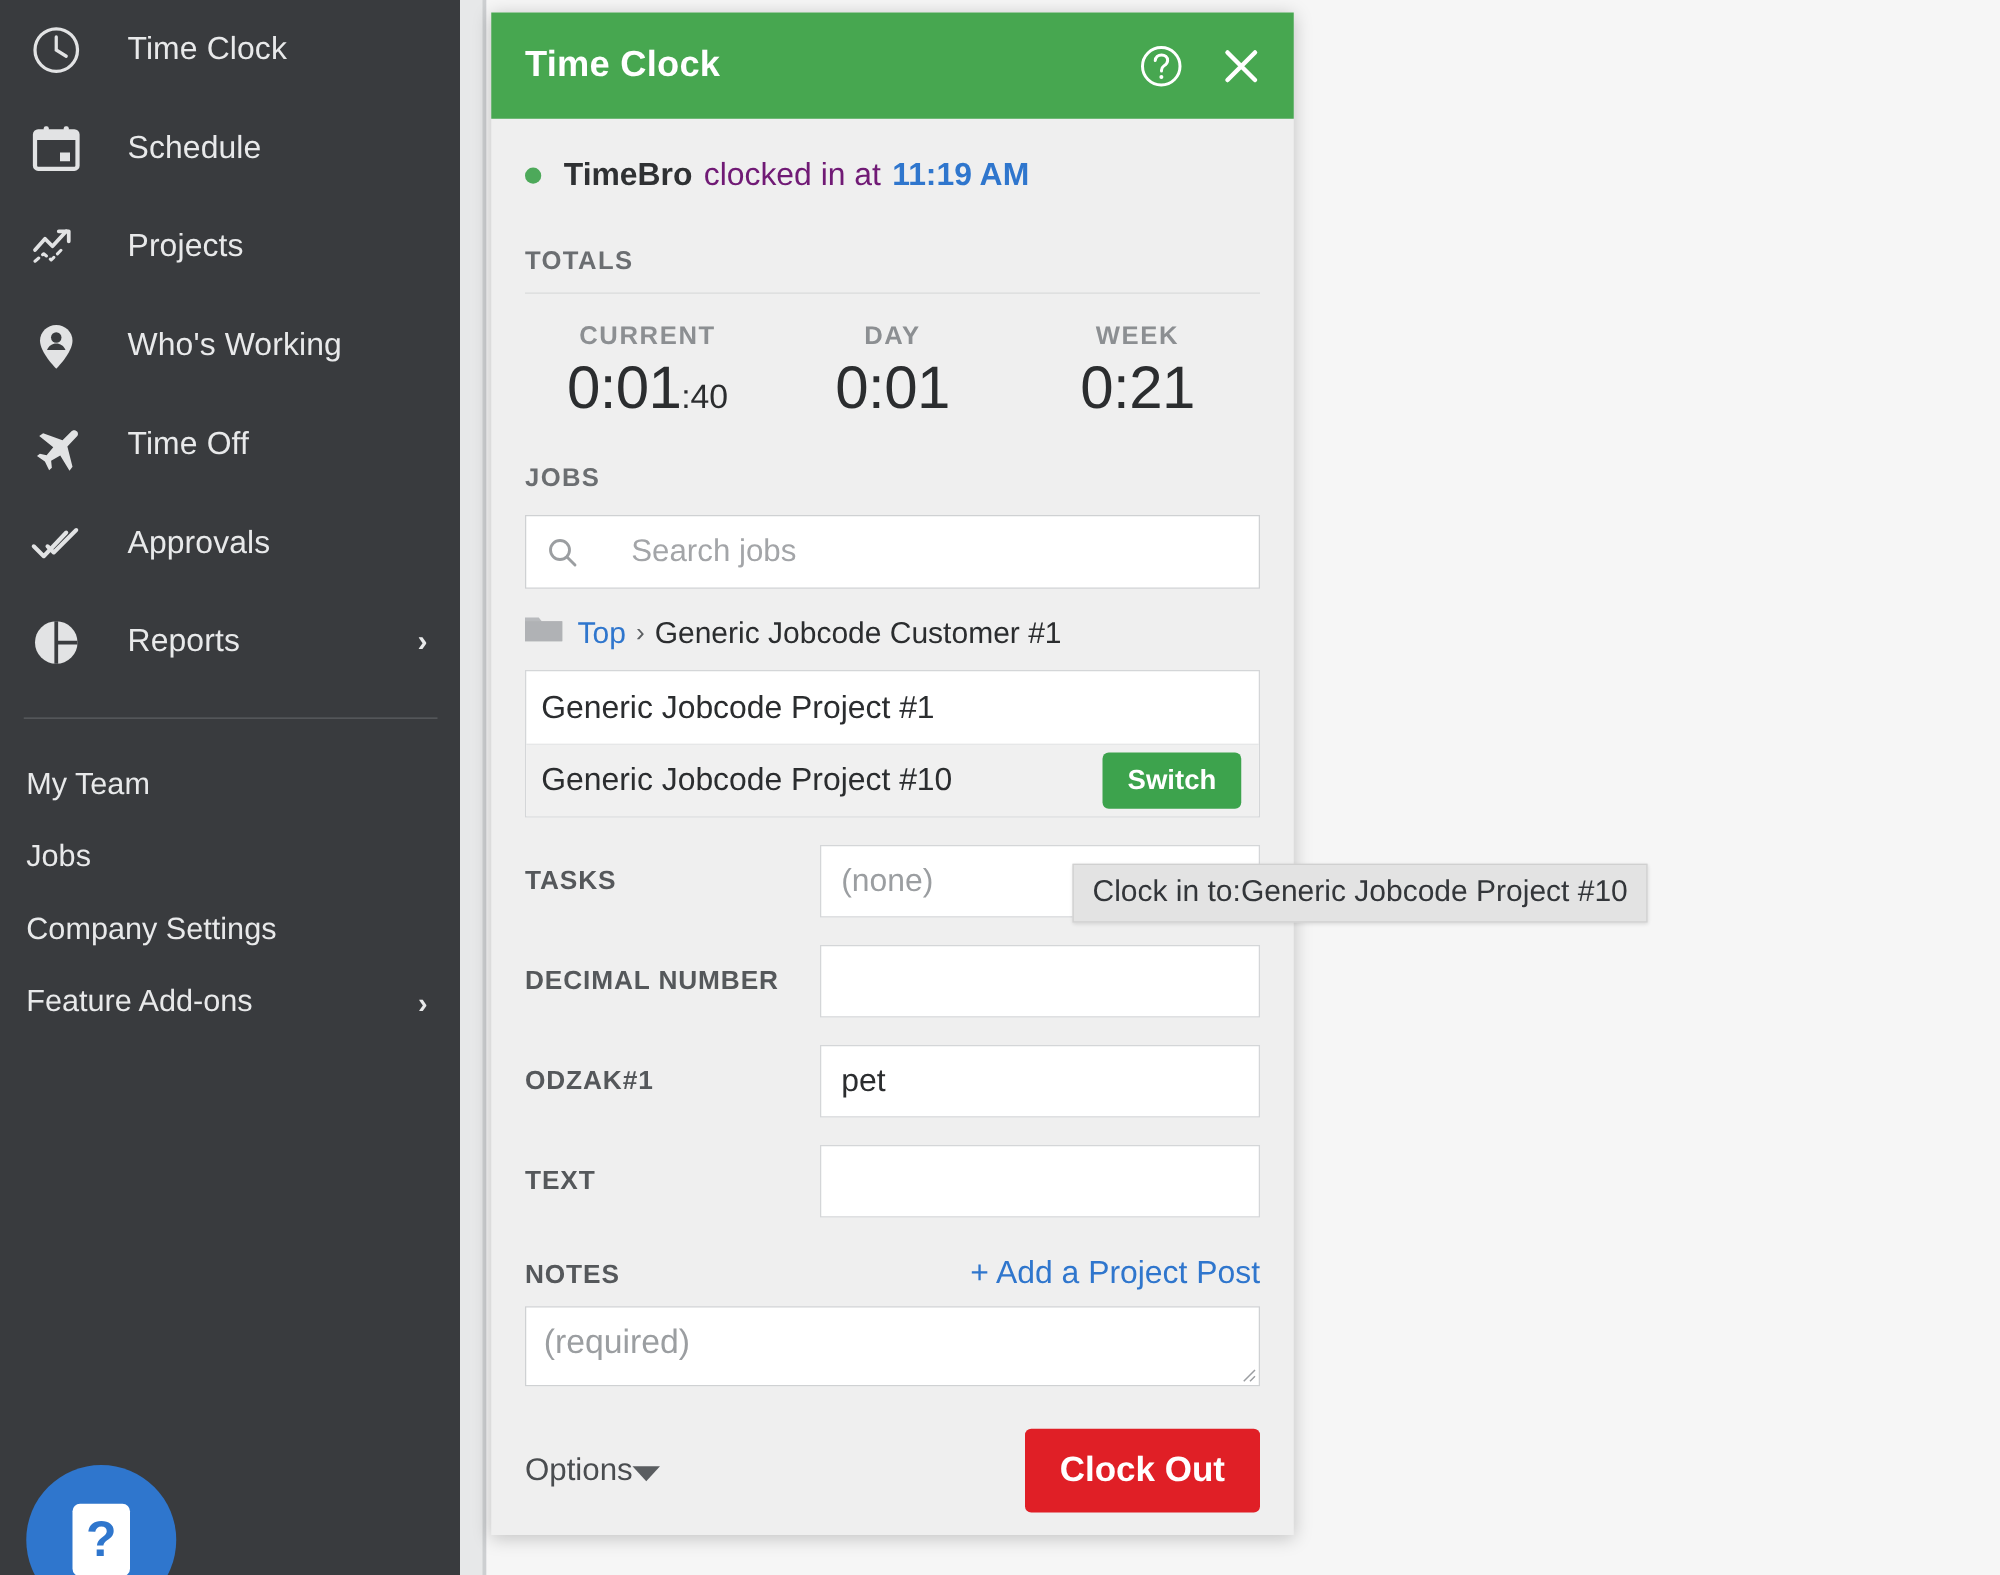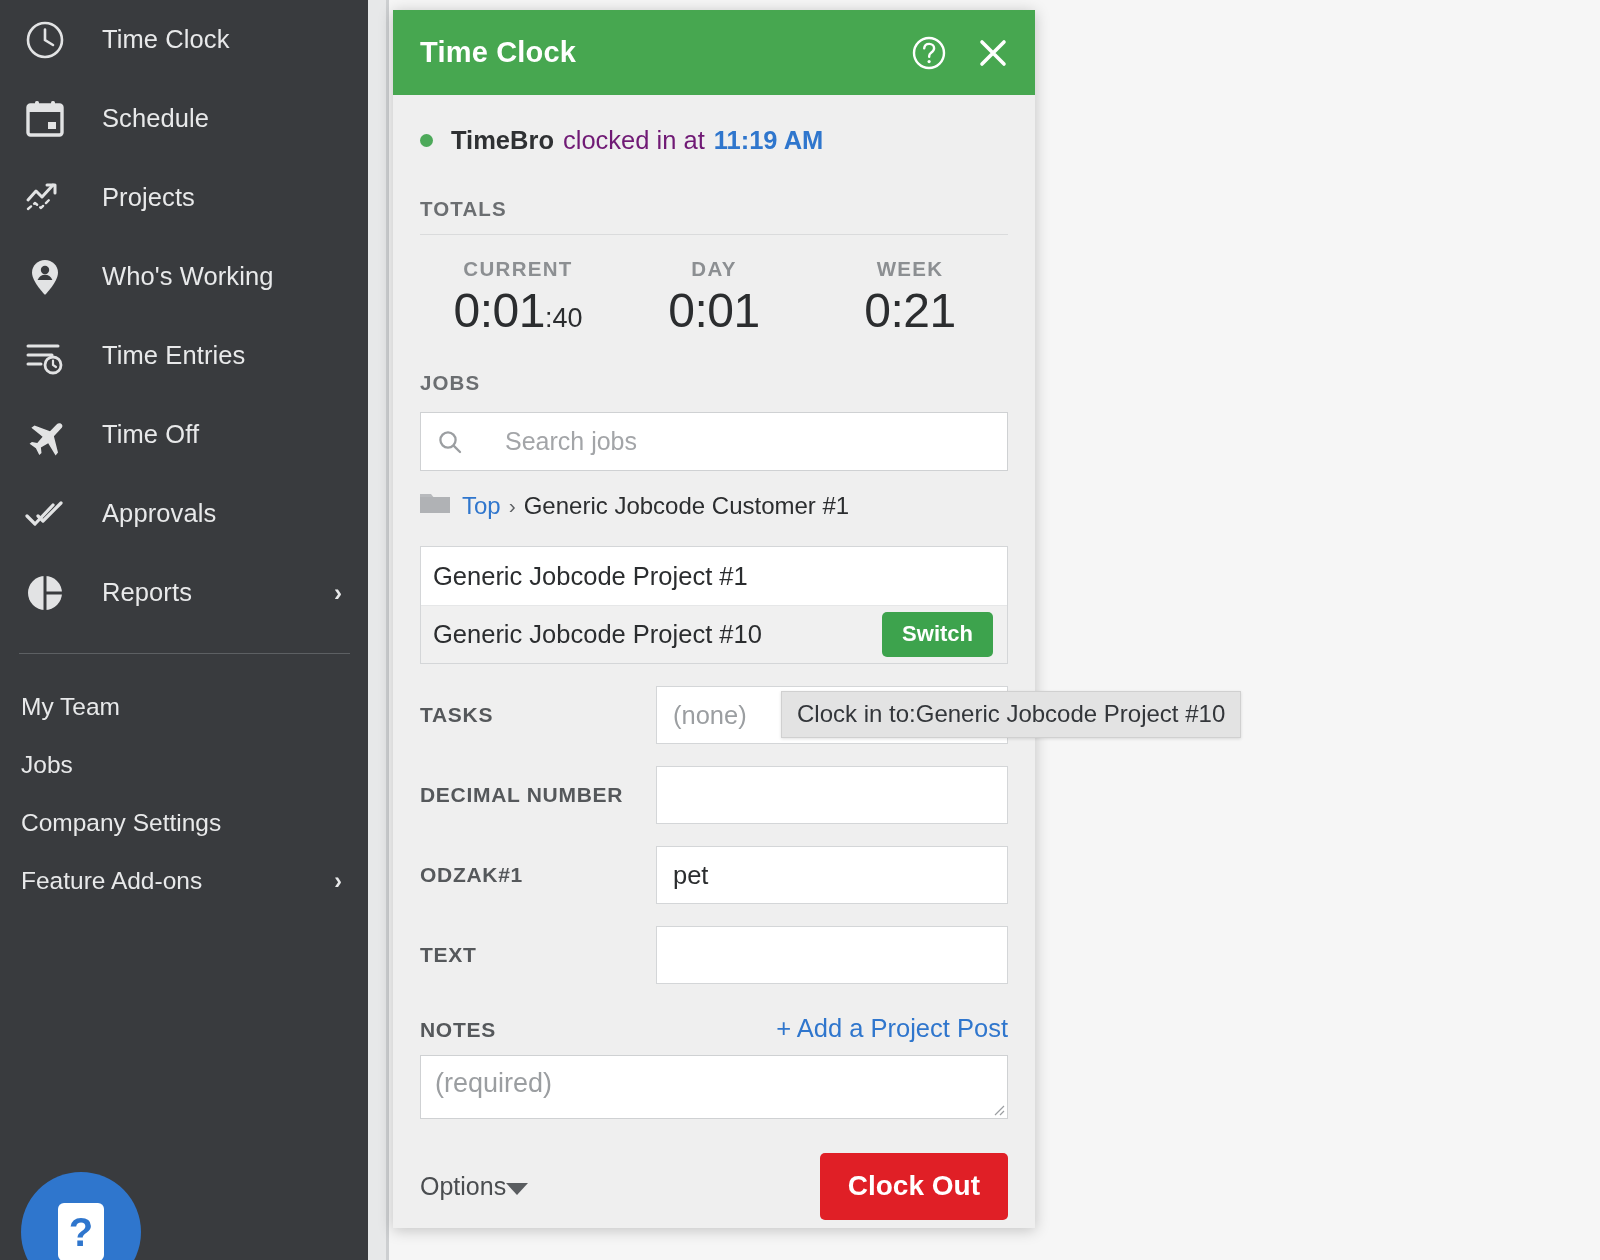--- a/index.html
+++ b/index.html
@@ -147,21 +147,21 @@
   #breadcrumb {
     display:flex; align-items:center;
     margin-top:20px; font-size:24px; white-space:nowrap;
   }
   #folder-icon { margin-right:12px; flex:0 0 auto; }
   #crumb-top { color:#2f76cd; cursor:pointer; }
   #crumb-sep { color:#5c5f62; margin:0 8px; font-size:21px; }
   #crumb-current { color:#2b2d2f; }
 
   #job-list {
-    margin-top:25px;
+    margin-top:14px;
     border:1px solid #d4d6d8;
     background:#ffffff;
   }
   .job-row {
     height:58px; display:flex; align-items:center;
     padding:0 14px 0 12px;
     font-size:25.5px; color:#2b2d2f;
     cursor:pointer; position:relative;
   }
   .job-row.hovered { background:#f0f0f0; }
@@ -245,21 +245,21 @@
     margin-left:auto;
     background:#e01f26; color:#ffffff;
     font-size:28px; font-weight:bold;
     border:0; border-radius:5px;
     padding:17px 28px 18px; cursor:pointer;
     font-family:"Liberation Sans", sans-serif;
   }
 
   
   #tooltip {
-    position:absolute; left:781px; top:691px;
+    position:absolute; left:858px; top:691px;
     background:#e3e3e3;
     border:1px solid #d0d0d0;
     color:#33363a; font-size:24px;
     padding:8px 15px 9px;
     white-space:nowrap;
     box-shadow:0 1px 3px rgba(0,0,0,.12);
   }
 </style>
 </head>
 <body>
@@ -310,31 +310,20 @@
         <svg width="42" height="42" viewBox="0 0 42 42">
           <path d="M21 4c-7.2 0-13 5.6-13 12.6C8 26 21 39 21 39s13-13 13-22.4C34 9.6 28.2 4 21 4z" fill="#e2e3e4"></path>
           <circle cx="21" cy="14" r="4.2" fill="#393b3e"></circle>
           <path d="M13.6 24c1.4-3.4 4.2-5.2 7.4-5.2s6 1.8 7.4 5.2z" fill="#393b3e"></path>
         </svg>
       </span>
       <span class="nav-label">Who's Working</span>
       <span class="nav-caret"></span>
     </li>
 
-    <li class="nav-item">
-      <span class="nav-icon">
-        <svg width="44" height="44" viewBox="0 0 44 44" fill="none" stroke="#e2e3e4" stroke-width="3" stroke-linecap="round">
-          <path d="M5 12h30M5 21h24M5 30h13"></path>
-          <circle cx="30" cy="31" r="8" stroke-width="2.8"></circle>
-          <path d="M30 26.5V31l3 2" stroke-width="2.2"></path>
-        </svg>
-      </span>
-      <span class="nav-label">Time Entries</span>
-      <span class="nav-caret"></span>
-    </li>
 
     <li class="nav-item">
       <span class="nav-icon">
         <svg width="44" height="44" viewBox="0 0 44 44">
           <path d="M39 14.5c.9-1.6.3-3.3-1.3-4-1.4-.6-3-.2-4.1 1L27 18.2 11.5 12.6l-3.1 2.1 11.2 9-5.3 6.4-5.4-1.2-2.3 1.9 6.3 4.4 3.4 6.9 2.2-2-.6-5.6 7.3-4.2 7.4 12.3 2.4-3.2-4.1-16.2z" fill="#e2e3e4"></path>
         </svg>
       </span>
       <span class="nav-label">Time Off</span>
       <span class="nav-caret"></span>
     </li>

